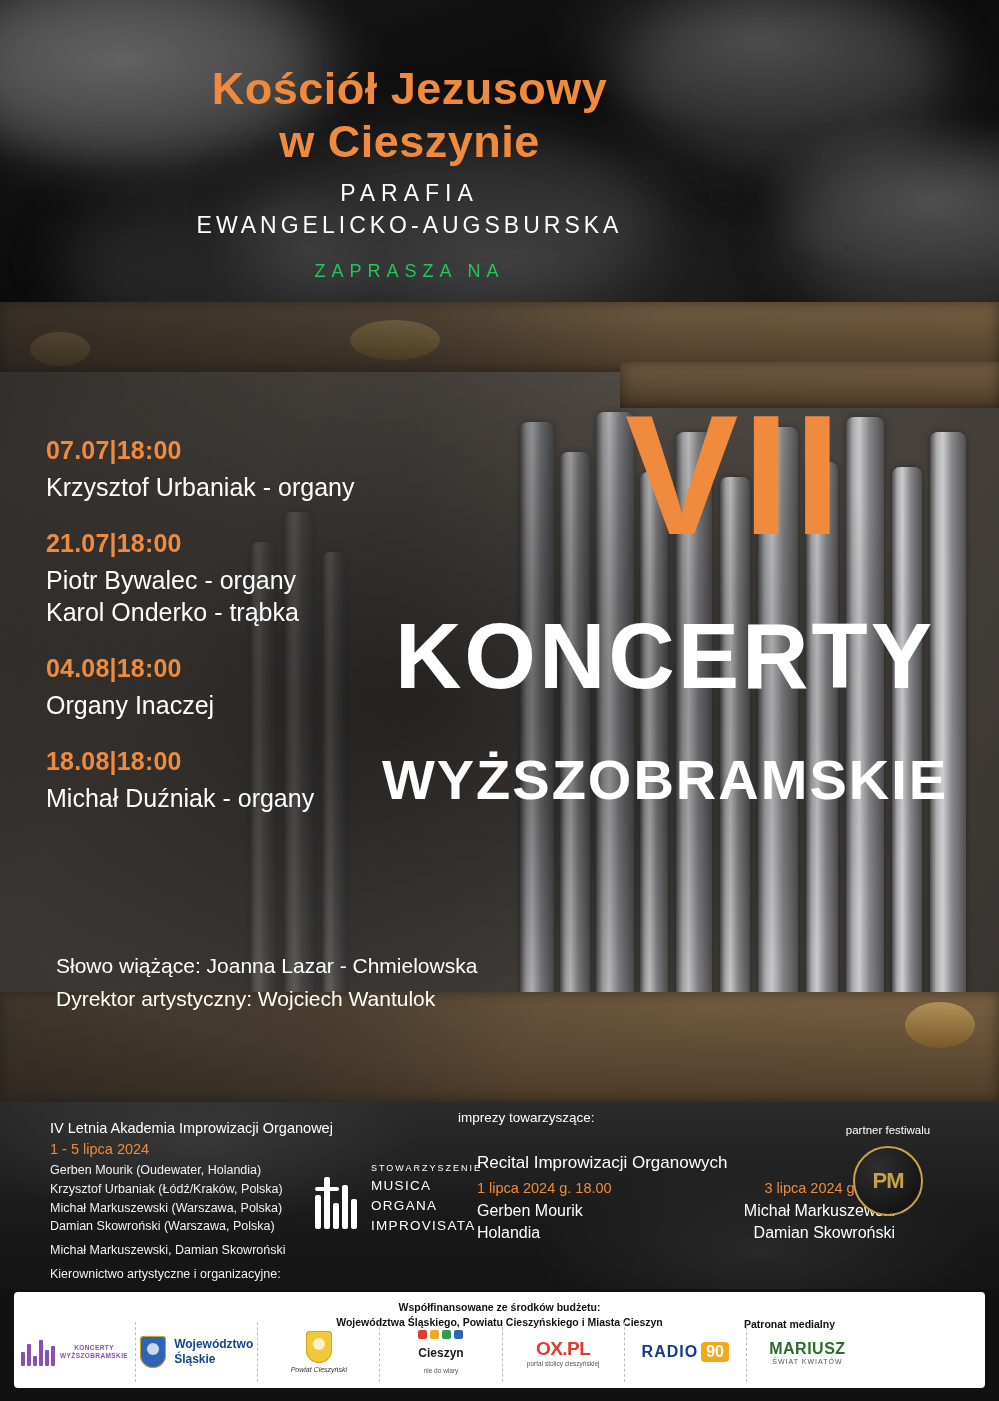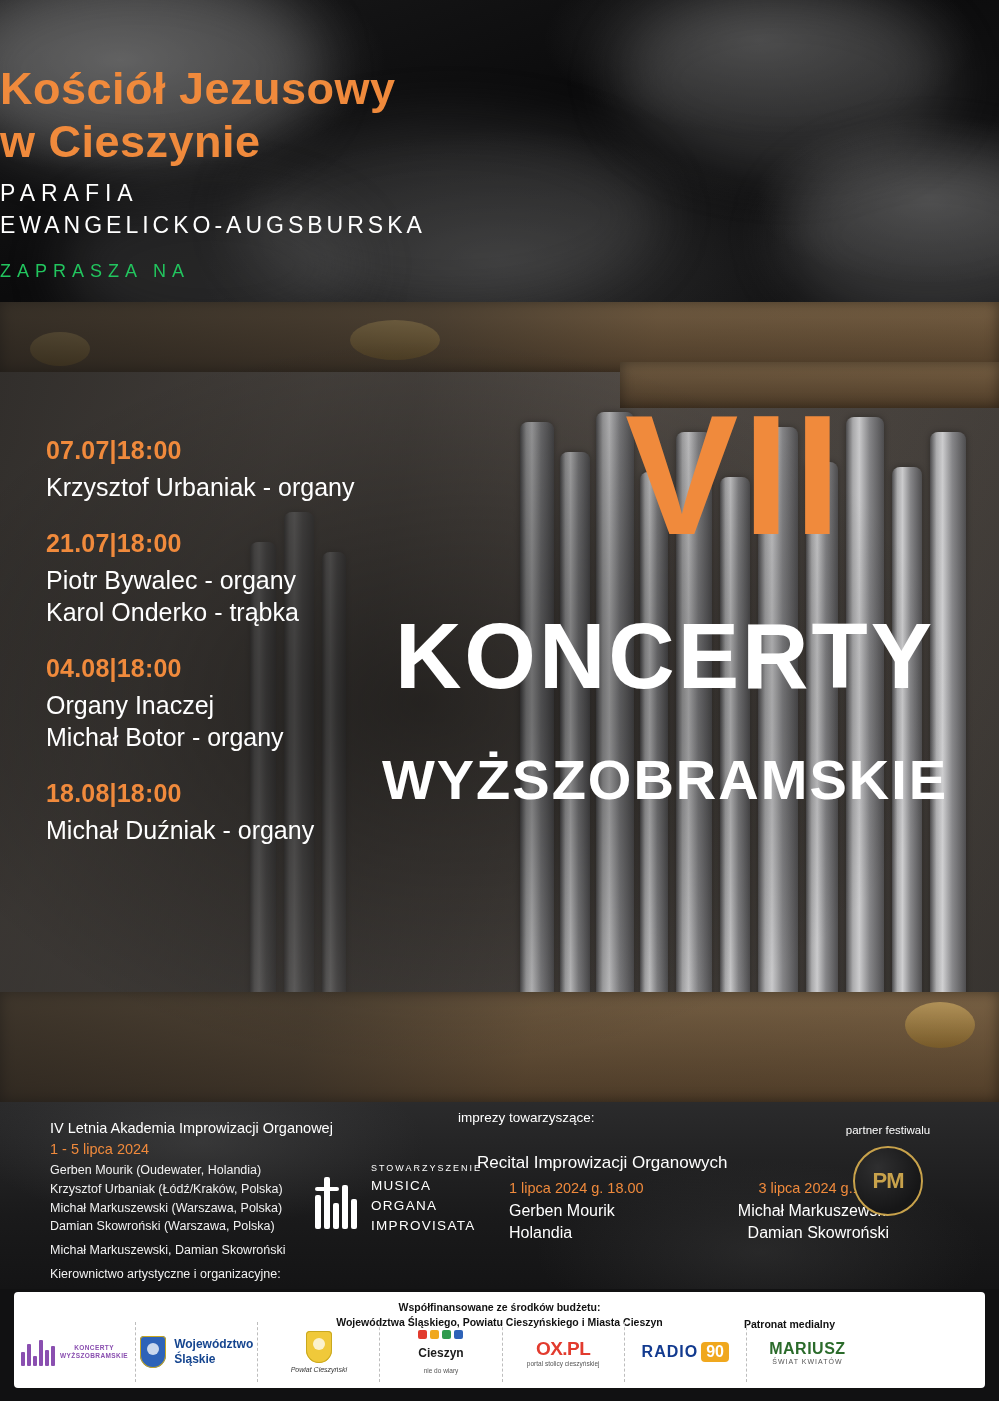--- a/index.html
+++ b/index.html
@@ -29,21 +29,21 @@
   }
   .top-band .smoke{
     position:absolute;border-radius:50%;filter:blur(26px);
   }
   .s1{left:-40px;top:-30px;width:360px;height:200px;background:rgba(150,150,150,.30);}
   .s2{left:240px;top:120px;width:420px;height:190px;background:rgba(120,120,120,.22);}
   .s3{left:620px;top:-10px;width:330px;height:180px;background:rgba(140,140,140,.25);}
   .s4{left:780px;top:150px;width:300px;height:170px;background:rgba(160,160,160,.22);}
   .s5{left:60px;top:190px;width:300px;height:150px;background:rgba(110,110,110,.25);}
 
-  .top-text{position:absolute;left:0;top:0;width:819px;z-index:3;}
+  .top-text{position:absolute;left:0;top:0;width:819px;text-align:center;z-index:3;}
   .title-1{
     margin-top:62px;
     font-size:45px;font-weight:bold;color:#f08a3c;letter-spacing:.5px;line-height:1.18;
   }
   .title-2{
     font-size:45px;font-weight:bold;color:#f08a3c;letter-spacing:.5px;line-height:1.18;
   }
   .sub-1{margin-top:12px;font-size:23px;color:#ffffff;letter-spacing:6px;}
   .sub-2{margin-top:5px;font-size:23px;color:#ffffff;letter-spacing:4px;}
   .sub-3{margin-top:22px;font-size:18px;color:#22c55e;letter-spacing:6px;}
@@ -121,21 +121,21 @@
   .moi{position:absolute;left:315px;top:60px;display:flex;align-items:center;gap:10px;}
   .moi .logo{width:46px;height:60px;position:relative;}
   .moi .logo span{position:absolute;bottom:0;background:#fff;border-radius:2px;}
   .moi .txt{font-size:11.5px;line-height:1.5;color:#fff;letter-spacing:1px;}
   .moi .txt .big{font-size:13.5px;letter-spacing:1.3px;}
   .moi .txt .small{font-size:9px;letter-spacing:2px;}
 
   .towarzyszace{position:absolute;left:458px;top:8px;font-size:13.5px;color:#fff;}
   .recital{position:absolute;left:477px;top:51px;width:420px;}
   .recital .h{font-size:17px;color:#fff;margin-bottom:7px;}
-  .recital .cols{display:flex;margin-left:32px;}
+  .recital .cols{display:flex;gap:38px;}
   .recital .col{width:190px;}
   .recital .d{font-size:14.5px;color:#f08a3c;margin-bottom:4px;}
   .recital .n{font-size:16px;color:#fff;line-height:1.35;}
   .recital .col.right{text-align:right;}
 
   .partner{position:absolute;right:36px;top:22px;text-align:center;width:150px;}
   .partner .lbl{font-size:11.5px;color:#fff;}
   .partner .seal{
     margin:10px auto 0;width:66px;height:66px;border-radius:50%;
     background:radial-gradient(circle at 35% 30%, #2f2f30, #161617 70%);
@@ -242,28 +242,31 @@
       <div class="who">Krzysztof Urbaniak - organy</div>
     </div>
     <div class="slot">
       <div class="when">21.07|18:00</div>
       <div class="who">Piotr Bywalec - organy</div>
       <div class="who">Karol Onderko - trąbka</div>
     </div>
     <div class="slot">
       <div class="when">04.08|18:00</div>
       <div class="who">Organy Inaczej</div>
-      <div class="who">Michał Botor - organy</div>
     </div>
     <div class="slot">
       <div class="when">18.08|18:00</div>
       <div class="who">Michał Duźniak - organy</div>
     </div>
   </div>
 
+  <div class="credits">
+    <div>Słowo wiążące: Joanna Lazar - Chmielowska</div>
+    <div>Dyrektor artystyczny: Wojciech Wantulok</div>
+  </div>
 
   <div class="bigmark vii">VII</div>
   <div class="bigmark koncerty">KONCERTY</div>
   <div class="bigmark wyzszo">WYŻSZOBRAMSKIE</div>
 
   <div class="info-band">
 
     <div class="akademia">
       <div class="h">IV Letnia Akademia Improwizacji Organowej</div>
       <div class="date">1 - 5 lipca 2024</div>

